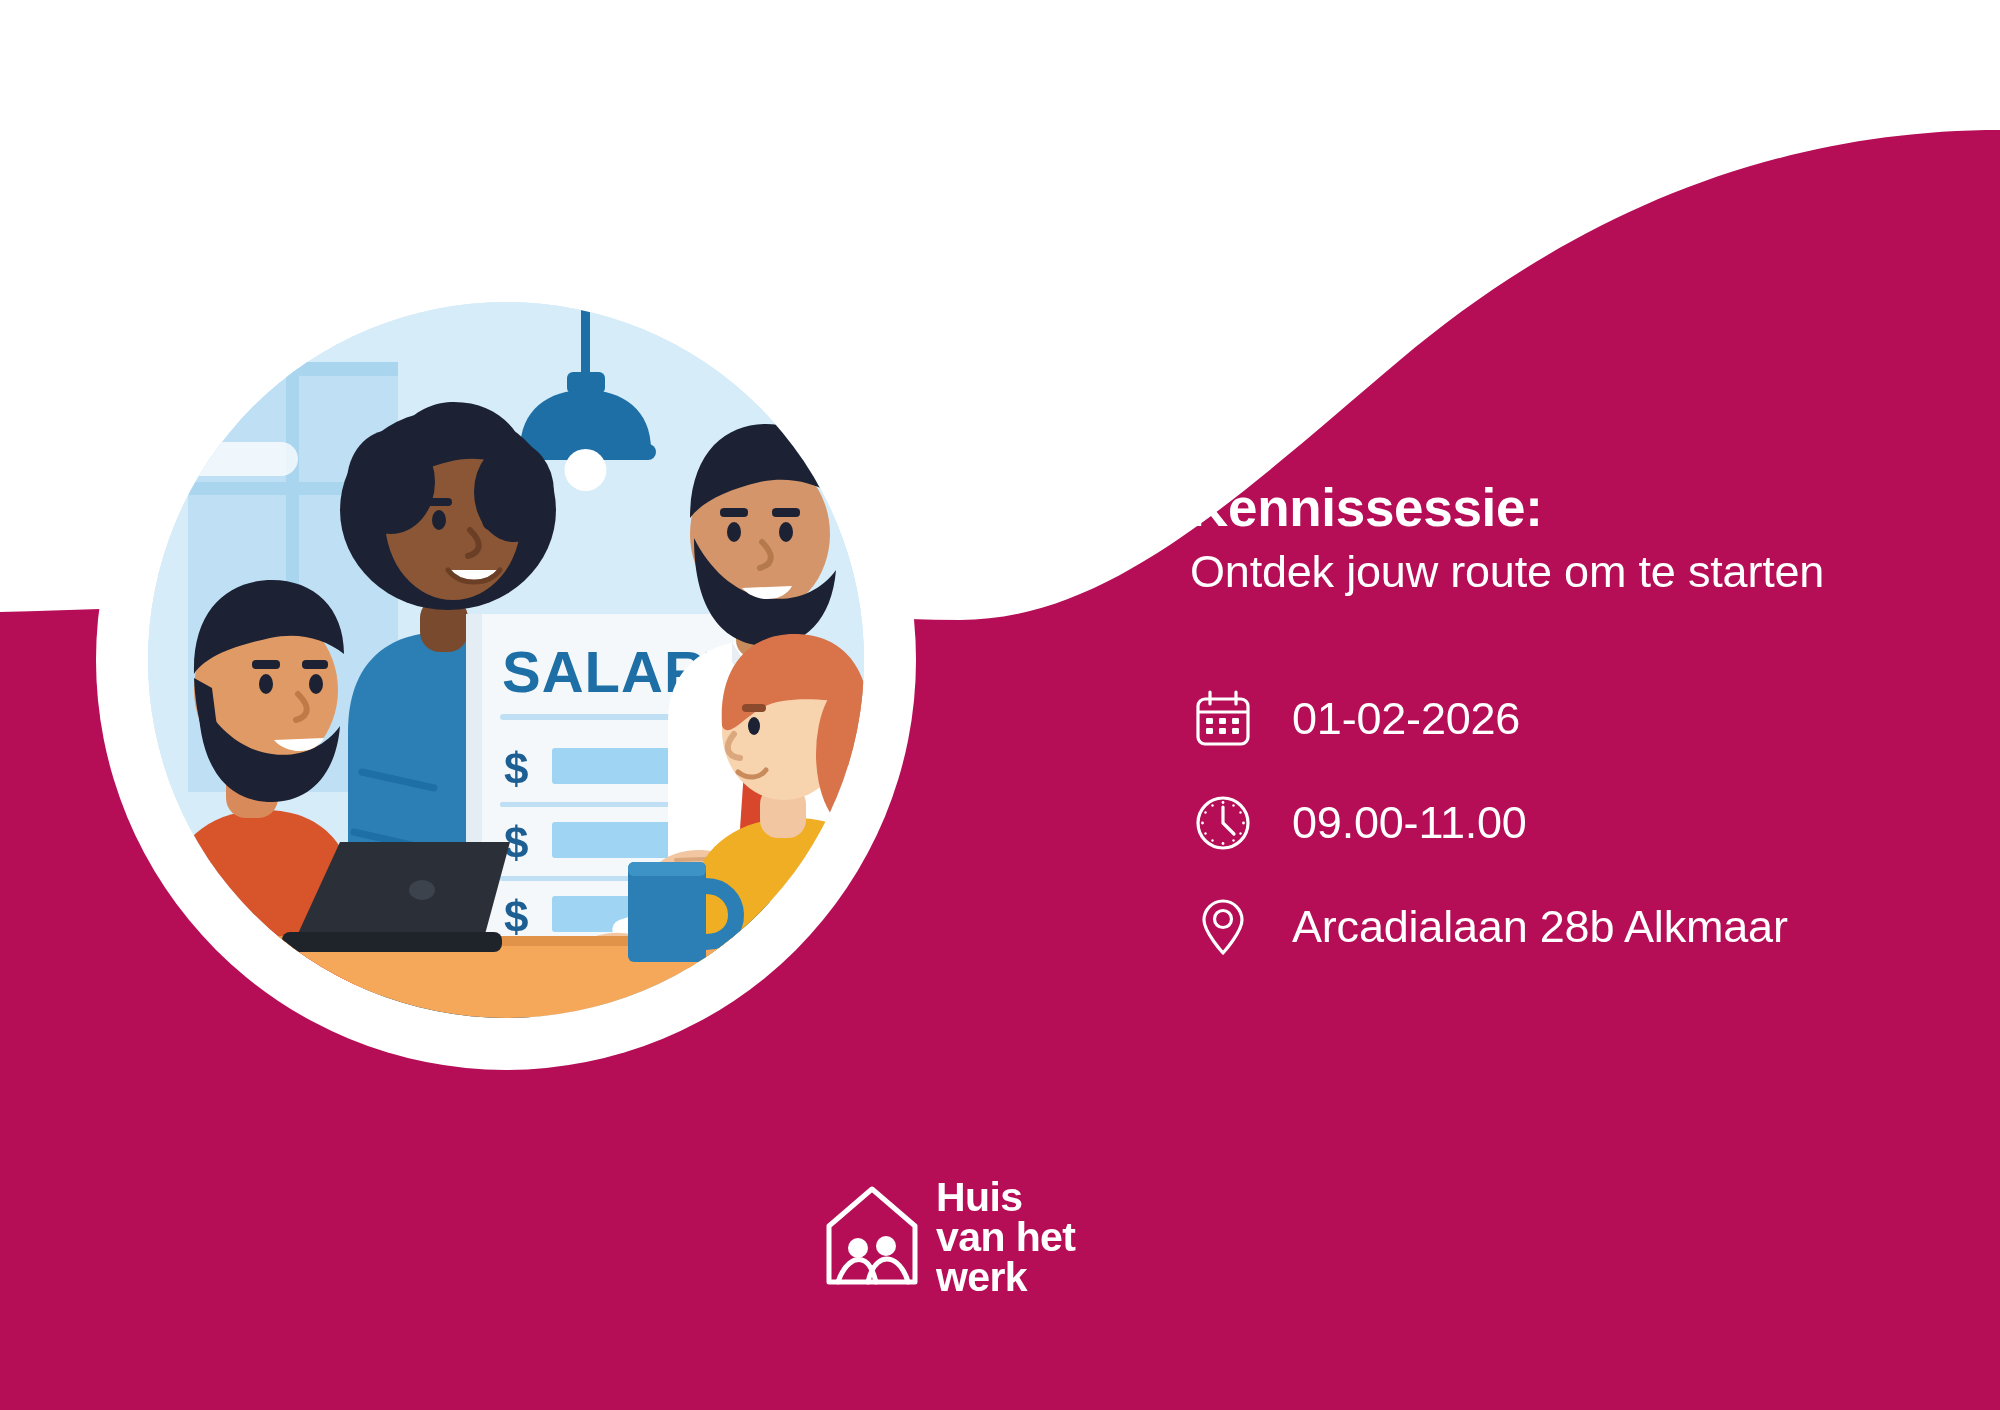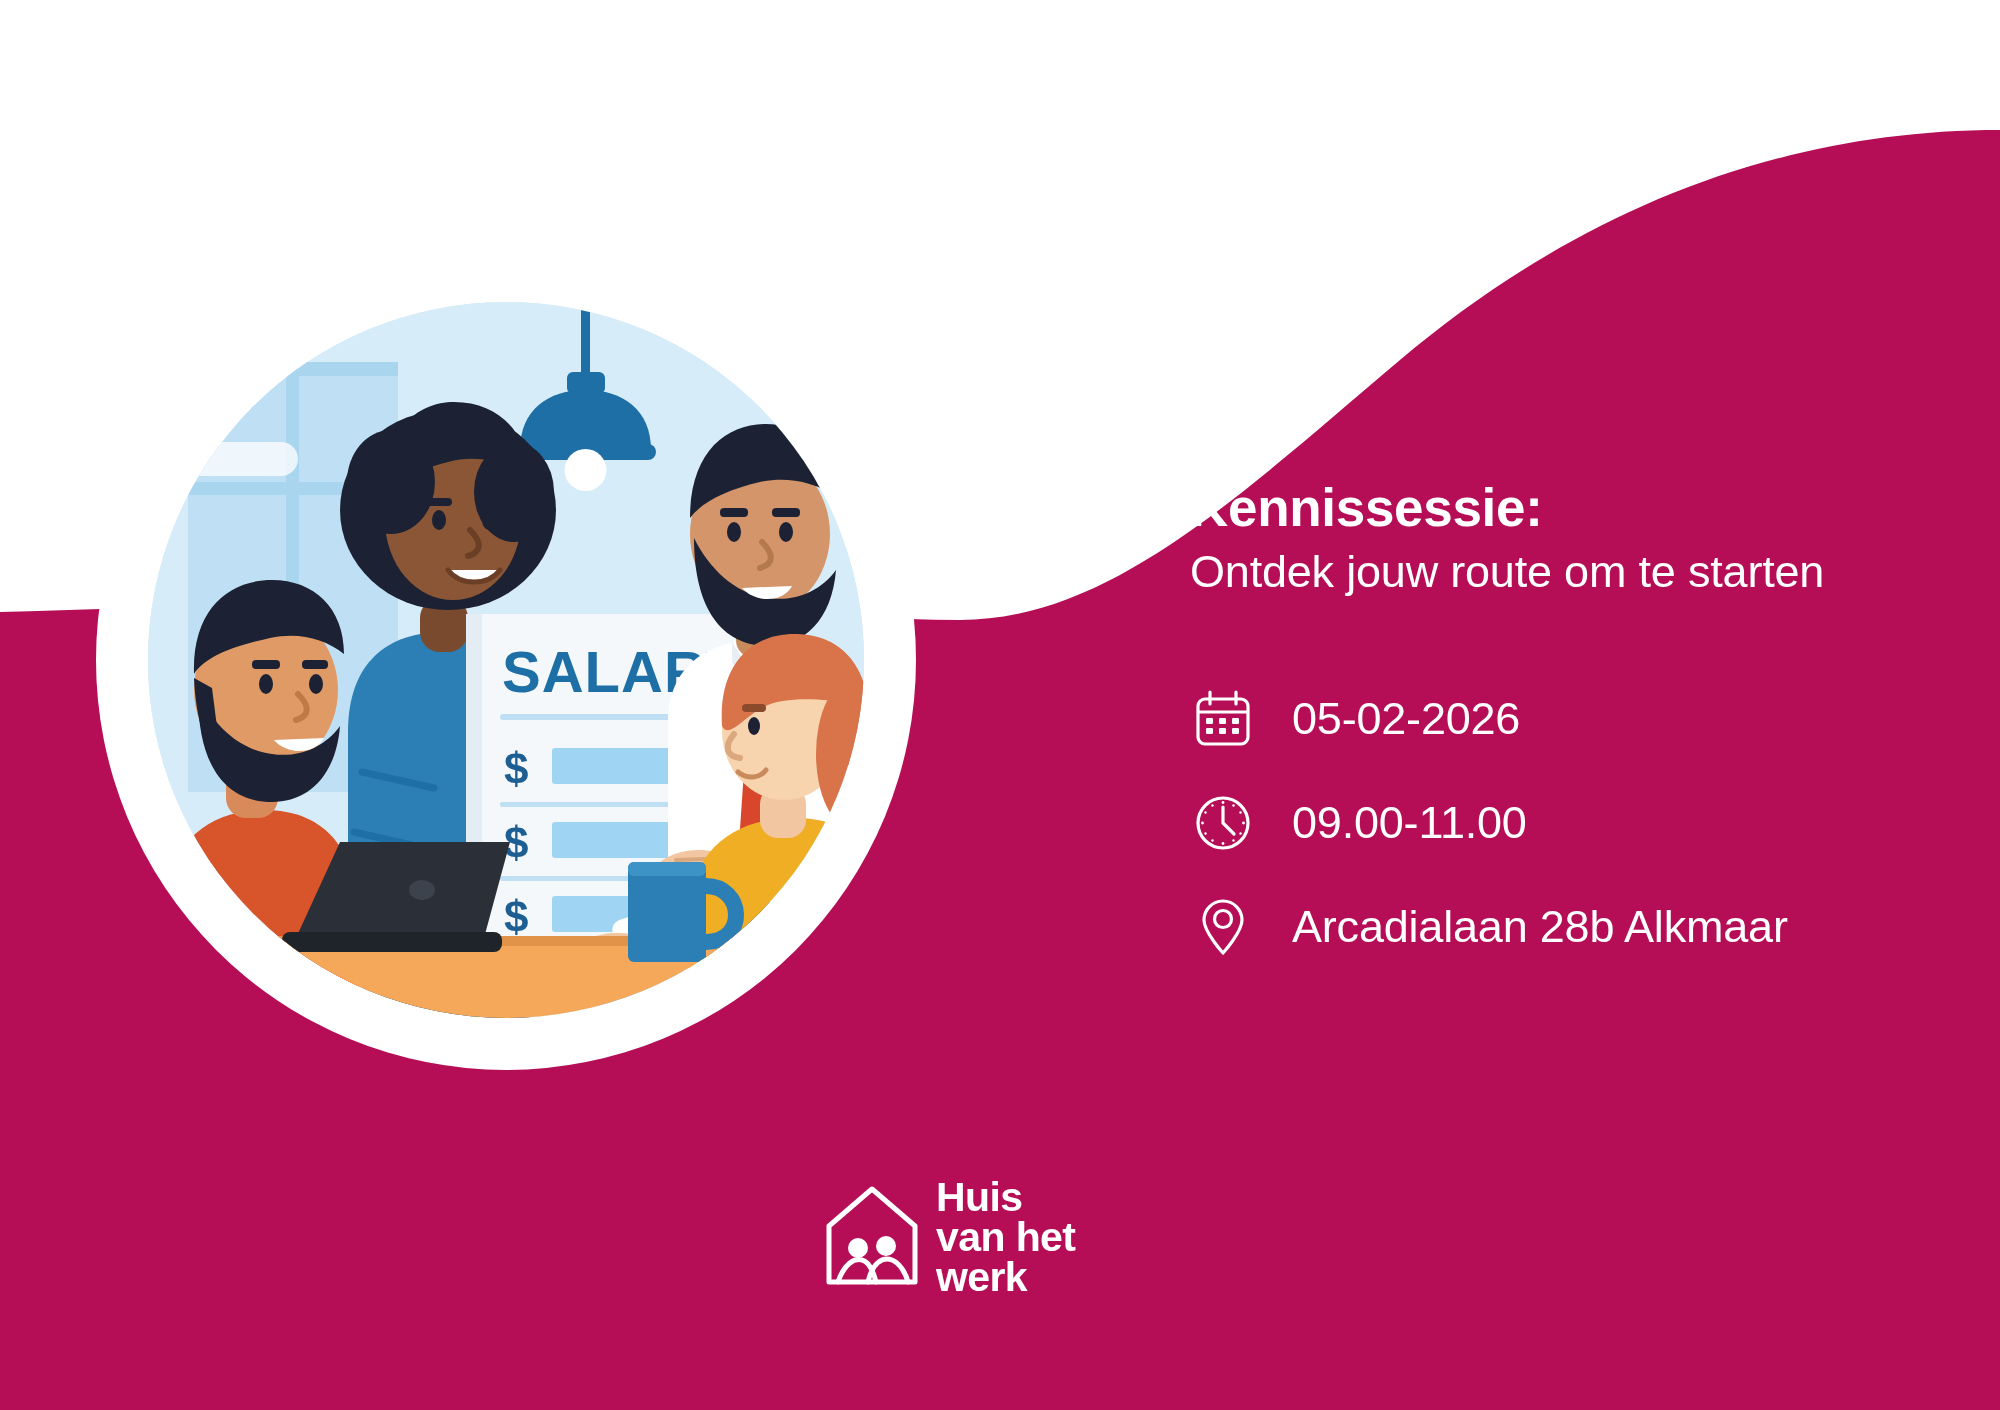--- a/index.html
+++ b/index.html
@@ -361,21 +361,21 @@
             <g fill="#ffffff" stroke="none">
               <rect x="14" y="30" width="7" height="6" rx="1.2"></rect>
               <rect x="27" y="30" width="7" height="6" rx="1.2"></rect>
               <rect x="40" y="30" width="7" height="6" rx="1.2"></rect>
               <rect x="14" y="40" width="7" height="6" rx="1.2"></rect>
               <rect x="27" y="40" width="7" height="6" rx="1.2"></rect>
               <rect x="40" y="40" width="7" height="6" rx="1.2"></rect>
             </g>
           </svg>
         </span>
-        <span class="detail-text">05-02-2026</span>
+        <span class="detail-text">01-02-2026</span>
       </div>
 
       <div class="detail-row">
         <span class="detail-icon">
           <svg width="62" height="62" viewBox="0 0 62 62" xmlns="http://www.w3.org/2000/svg" fill="none" stroke="#ffffff" stroke-width="3.2">
             <circle cx="31" cy="31" r="25"></circle>
             <path d="M31,15 L31,31 L42,42" stroke-linecap="round" stroke-linejoin="round"></path>
             <g fill="#ffffff" stroke="none">
               <circle cx="31" cy="10.5" r="1.4"></circle>
                 <circle cx="51.5" cy="31" r="1.4"></circle>

